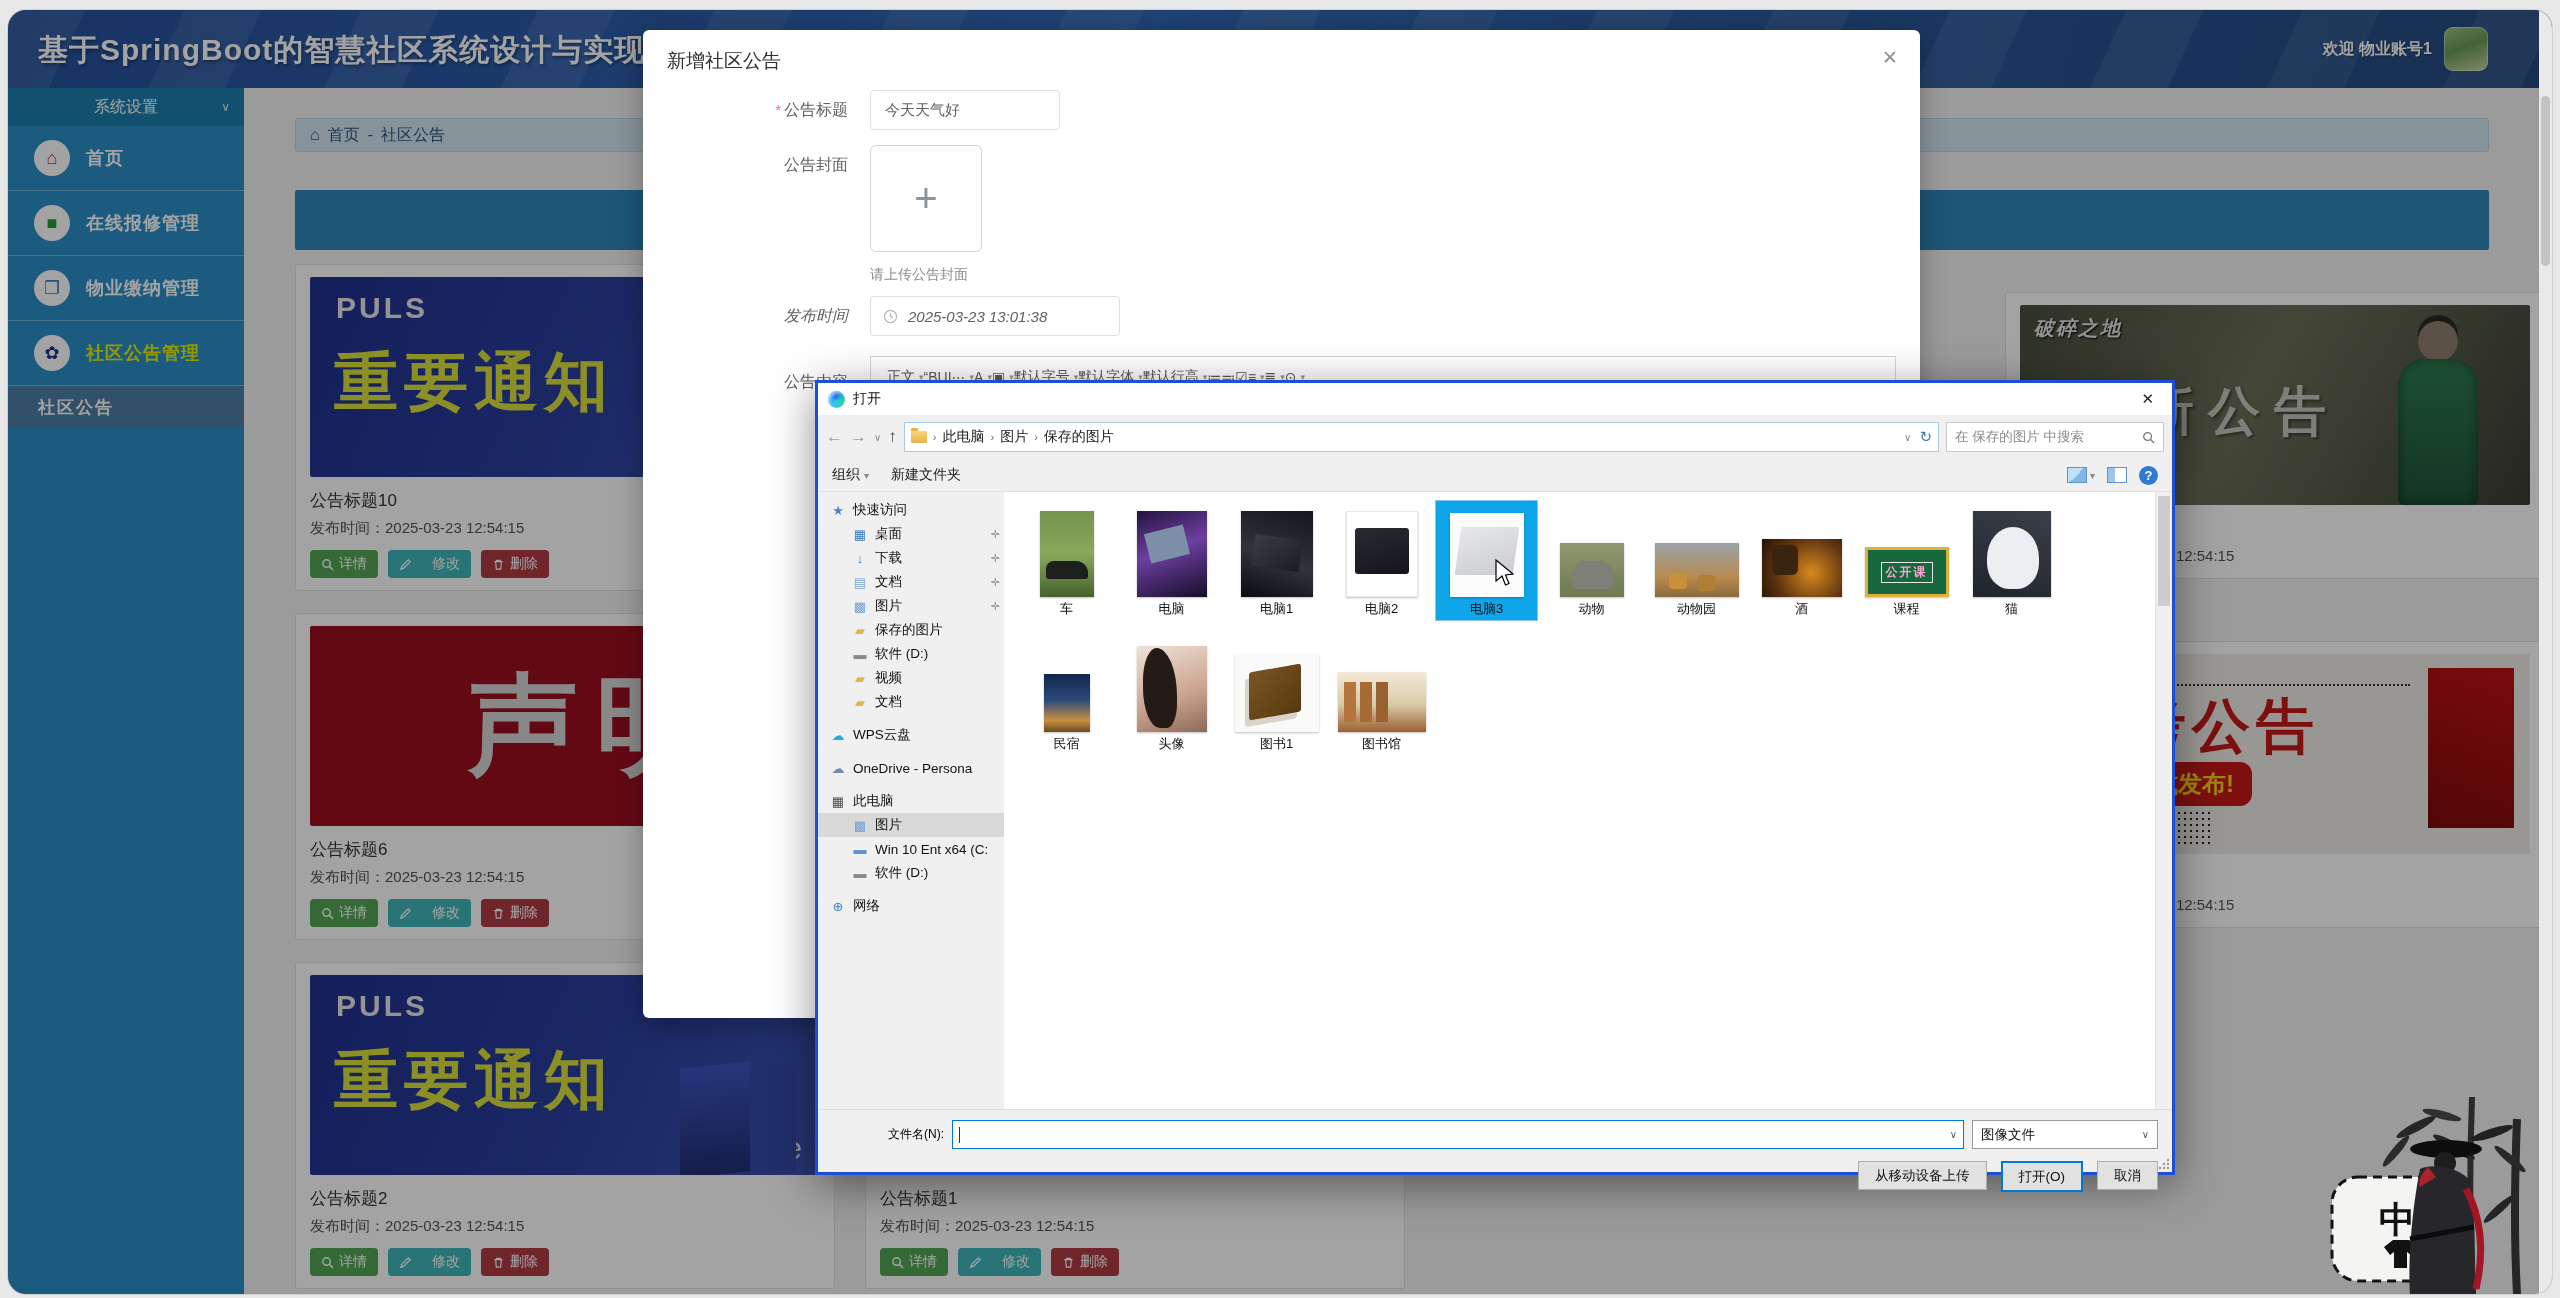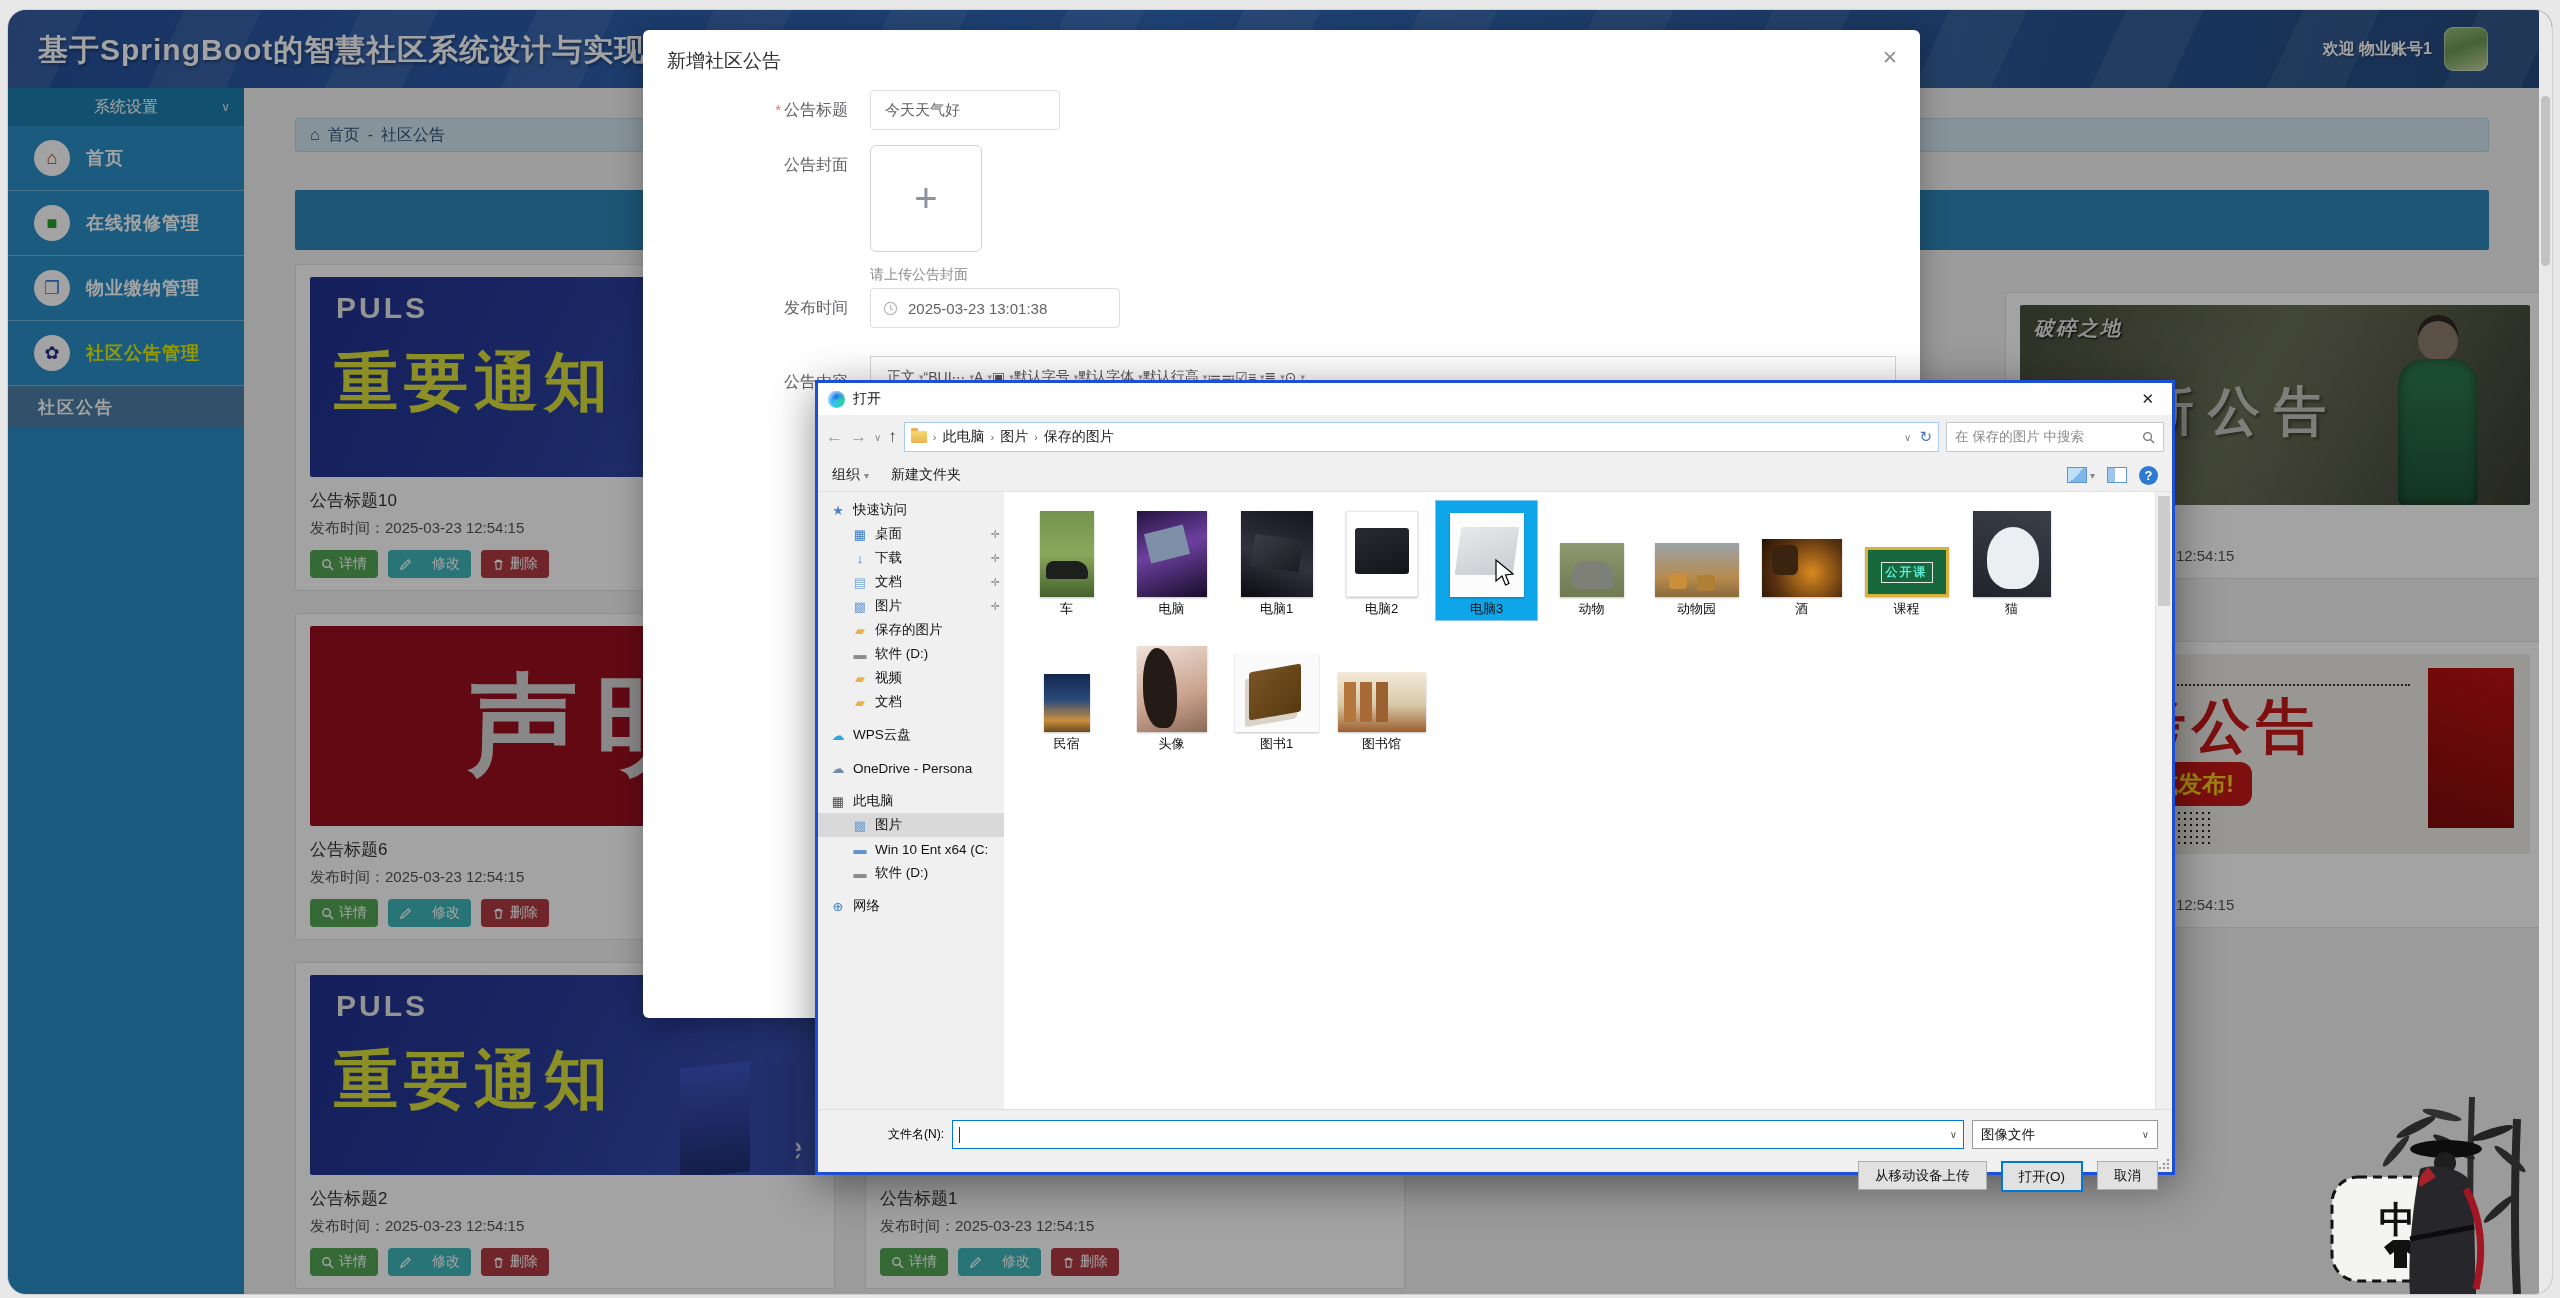--- a/index.html
+++ b/index.html
@@ -131,21 +131,21 @@
   .th-laptop-rog::after{content:"";position:absolute;left:8px;top:16px;width:54px;height:46px;background:linear-gradient(160deg,#2a2a33,#14141a);border-radius:3px;}
   .th-laptop-silver{width:74px;height:84px;background:#fcfcfc;}
   .th-laptop-silver::after{content:"";position:absolute;left:8px;top:14px;width:58px;height:48px;background:linear-gradient(160deg,#e7e8ea,#c9cbd0);transform:skewX(-8deg);border-radius:2px;}
   .th-rhino{width:64px;height:54px;background:linear-gradient(180deg,#90986f 0%,#6f7a52 100%);}
   .th-rhino::after{content:"";position:absolute;left:12px;bottom:8px;width:42px;height:28px;border-radius:14px 16px 6px 6px;background:#7e7f77;}
   .th-zoo{width:84px;height:54px;background:linear-gradient(180deg,#9aa3a8 0%,#b78a4e 65%,#8a6a3c 100%);}
   .th-zoo::after{content:"";position:absolute;left:14px;bottom:8px;width:18px;height:16px;background:#c98f3a;border-radius:4px;box-shadow:28px 2px 0 #b07f36;}
   .th-wine{width:80px;height:58px;background:radial-gradient(circle at 62% 58%,#d98a1f 0%,#5c3310 60%,#241204 100%);}
   .th-wine::after{content:"";position:absolute;left:10px;top:6px;width:26px;height:30px;border-radius:6px;background:#3a2410;}
   .th-course{width:84px;height:50px;background:#17683c;border:3px solid #d9b13b;box-sizing:border-box;display:flex;align-items:center;justify-content:center;}
-  .th-course .ovl{color:#5eead4;font-size:12px;font-weight:bold;letter-spacing:2px;border:1px solid #e6e6e6;padding:1px 4px;}
+  .th-course .ovl{color:#f9a8d4;font-size:12px;font-weight:bold;letter-spacing:2px;border:1px solid #e6e6e6;padding:1px 4px;}
   .th-cat{width:78px;height:86px;background:linear-gradient(200deg,#3a3f4a 0%,#20242c 100%);}
   .th-cat::after{content:"";position:absolute;left:14px;top:16px;width:52px;height:62px;border-radius:50% 50% 42% 42%;background:#eceff1;}
   .th-homestay{width:46px;height:58px;background:linear-gradient(180deg,#12264d 0%,#2a4a7a 45%,#c98f3f 80%,#6b4a1e 100%);}
   .th-portrait{width:70px;height:86px;background:linear-gradient(160deg,#efe2d8 0%,#caa28e 60%,#8a6a58 100%);}
   .th-portrait::after{content:"";position:absolute;left:6px;top:2px;width:34px;height:80px;border-radius:40% 60% 30% 50%;background:#241a16;}
   .th-book{width:84px;height:78px;background:#fafafa;}
   .th-book::after{content:"";position:absolute;left:14px;top:14px;width:52px;height:48px;background:linear-gradient(135deg,#7a5426,#57390f);transform:skewY(-10deg);border-radius:3px;box-shadow:-4px 6px 0 #d9d3c8;}
   .th-library{width:88px;height:60px;background:linear-gradient(180deg,#f3ead9 0%,#d8c9a8 55%,#9c5f30 100%);}
   .th-library::after{content:"";position:absolute;left:6px;top:10px;width:12px;height:40px;background:#b5763d;box-shadow:16px 0 0 #a86b36,32px 0 0 #9a6030;}
   .f-scroll{width:16px;background:#f0f0f0;border-left:1px solid #e2e2e2;position:relative;flex:0 0 auto;}
@@ -395,21 +395,21 @@
       </div>
     </div>
 
     <div class="m-row" style="top:60px;">
       <div class="m-label"><span class="m-req">*</span><span>公告标题</span></div>
       <div class="m-field">
           <div class="m-input">今天天气好</div>
         </div>
     </div>
 
-    <div class="m-row" style="top:258px;">
+    <div class="m-row" style="top:266px;font-style:italic;">
       <div class="m-label">发布时间</div>
       <div class="m-field">
         <div class="time-input">
           <svg width="15" height="15" viewBox="0 0 16 16">
               <circle cx="8" cy="8" r="6.5" fill="none" stroke="#b6b9c0" stroke-width="1.4"></circle>
               <path d="M8 4.5 V8 L10.5 9.5" fill="none" stroke="#b6b9c0" stroke-width="1.4"></path>
             </svg>
           <span>2025-03-23 13:01:38</span>
         </div>
       </div>

